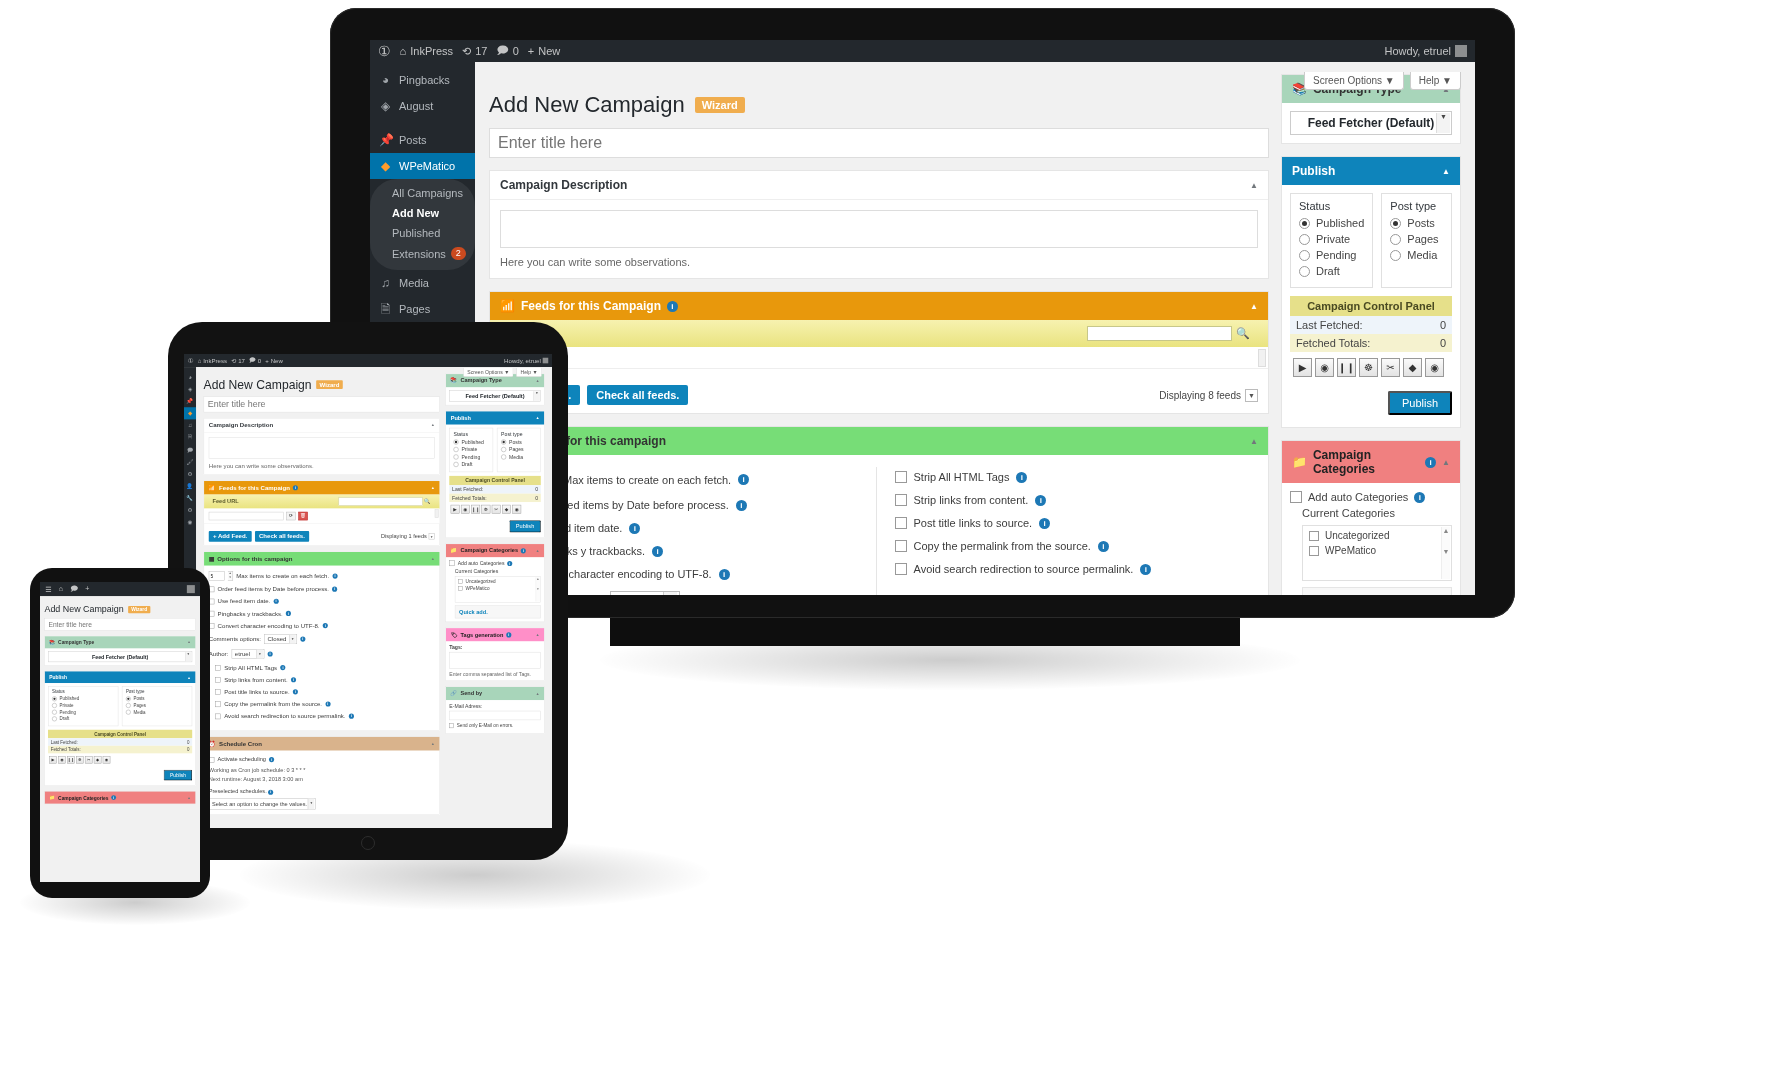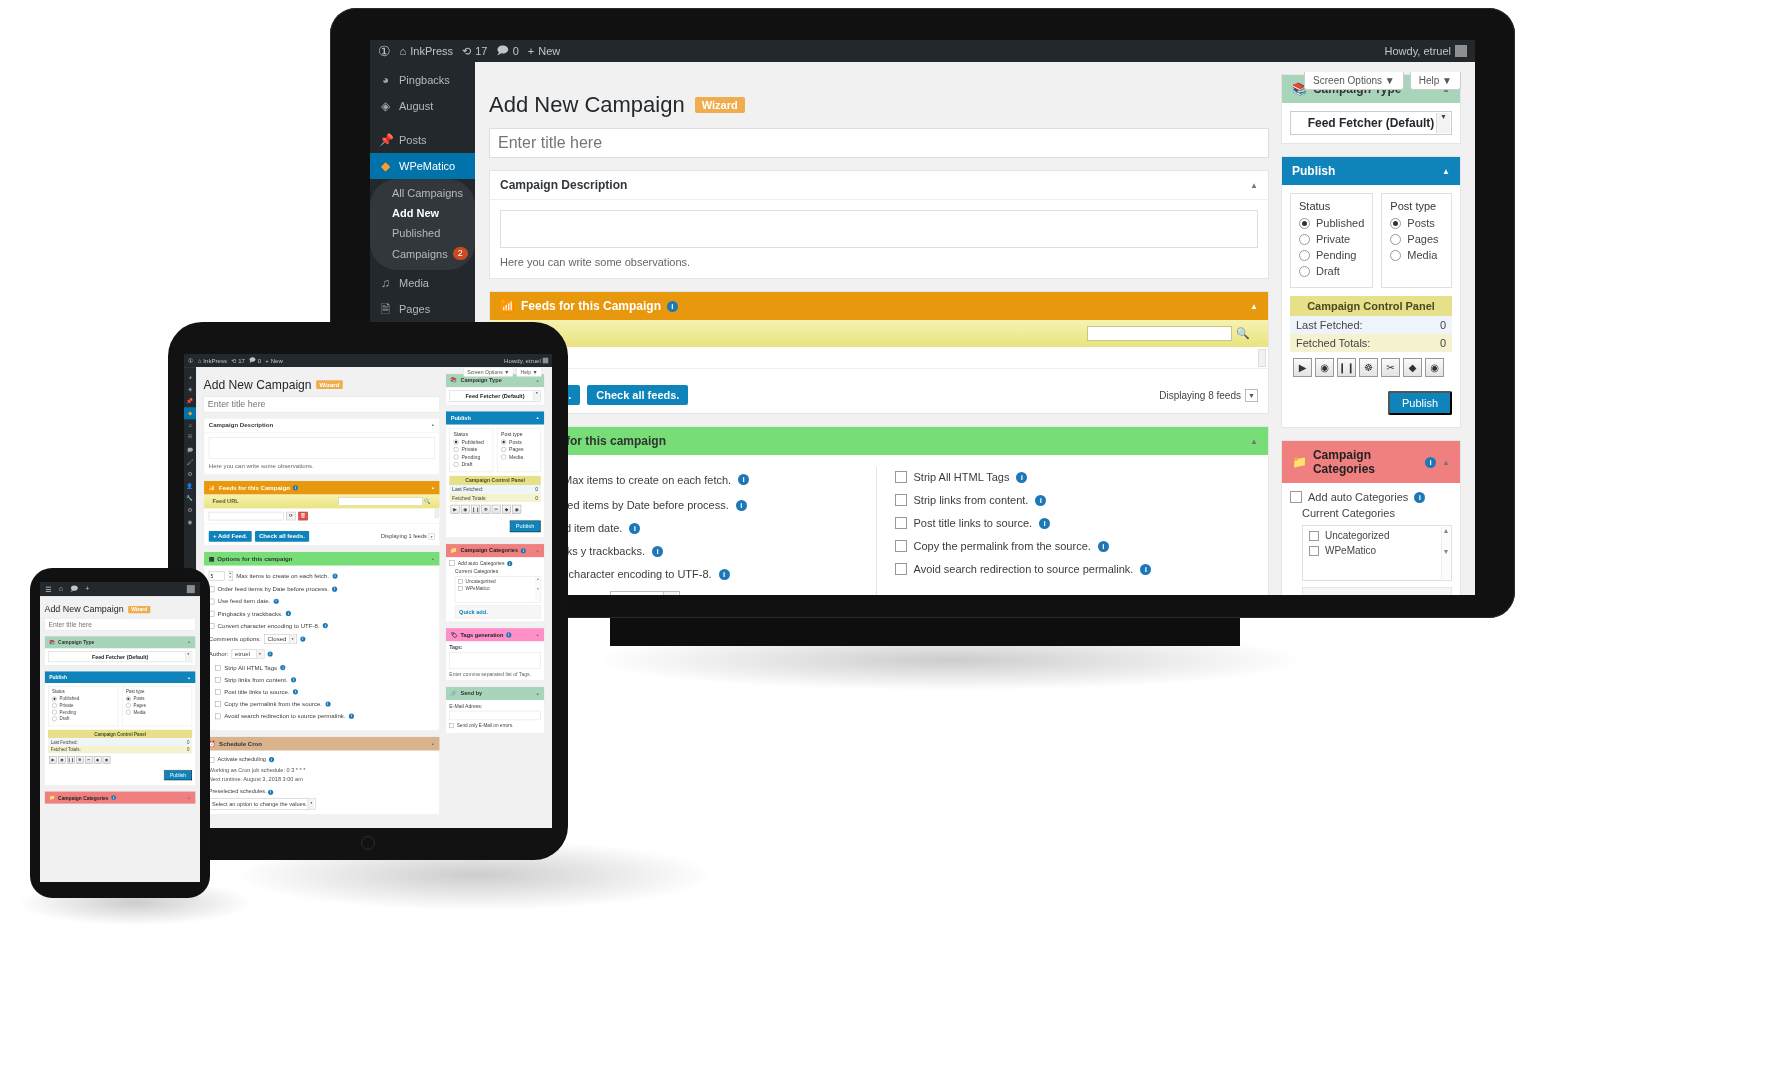--- a/index.html
+++ b/index.html
@@ -310,21 +310,21 @@
           <div class="sub-item">
             <span>All Campaigns</span>
           </div>
           <div class="sub-item active">
             <span>Add New</span>
           </div>
           <div class="sub-item">
             <span>Published</span>
           </div>
           <div class="sub-item">
-            <span>Campaigns</span>
+            <span>Extensions</span>
             <span class="badge-count">2</span>
           </div>
         </div>
         <div class="menu-item">
           <span class="mi-ico">♫</span>
           <span>Media</span>
         </div>
         <div class="menu-item">
           <span class="mi-ico">🗎</span>
           <span>Pages</span>

